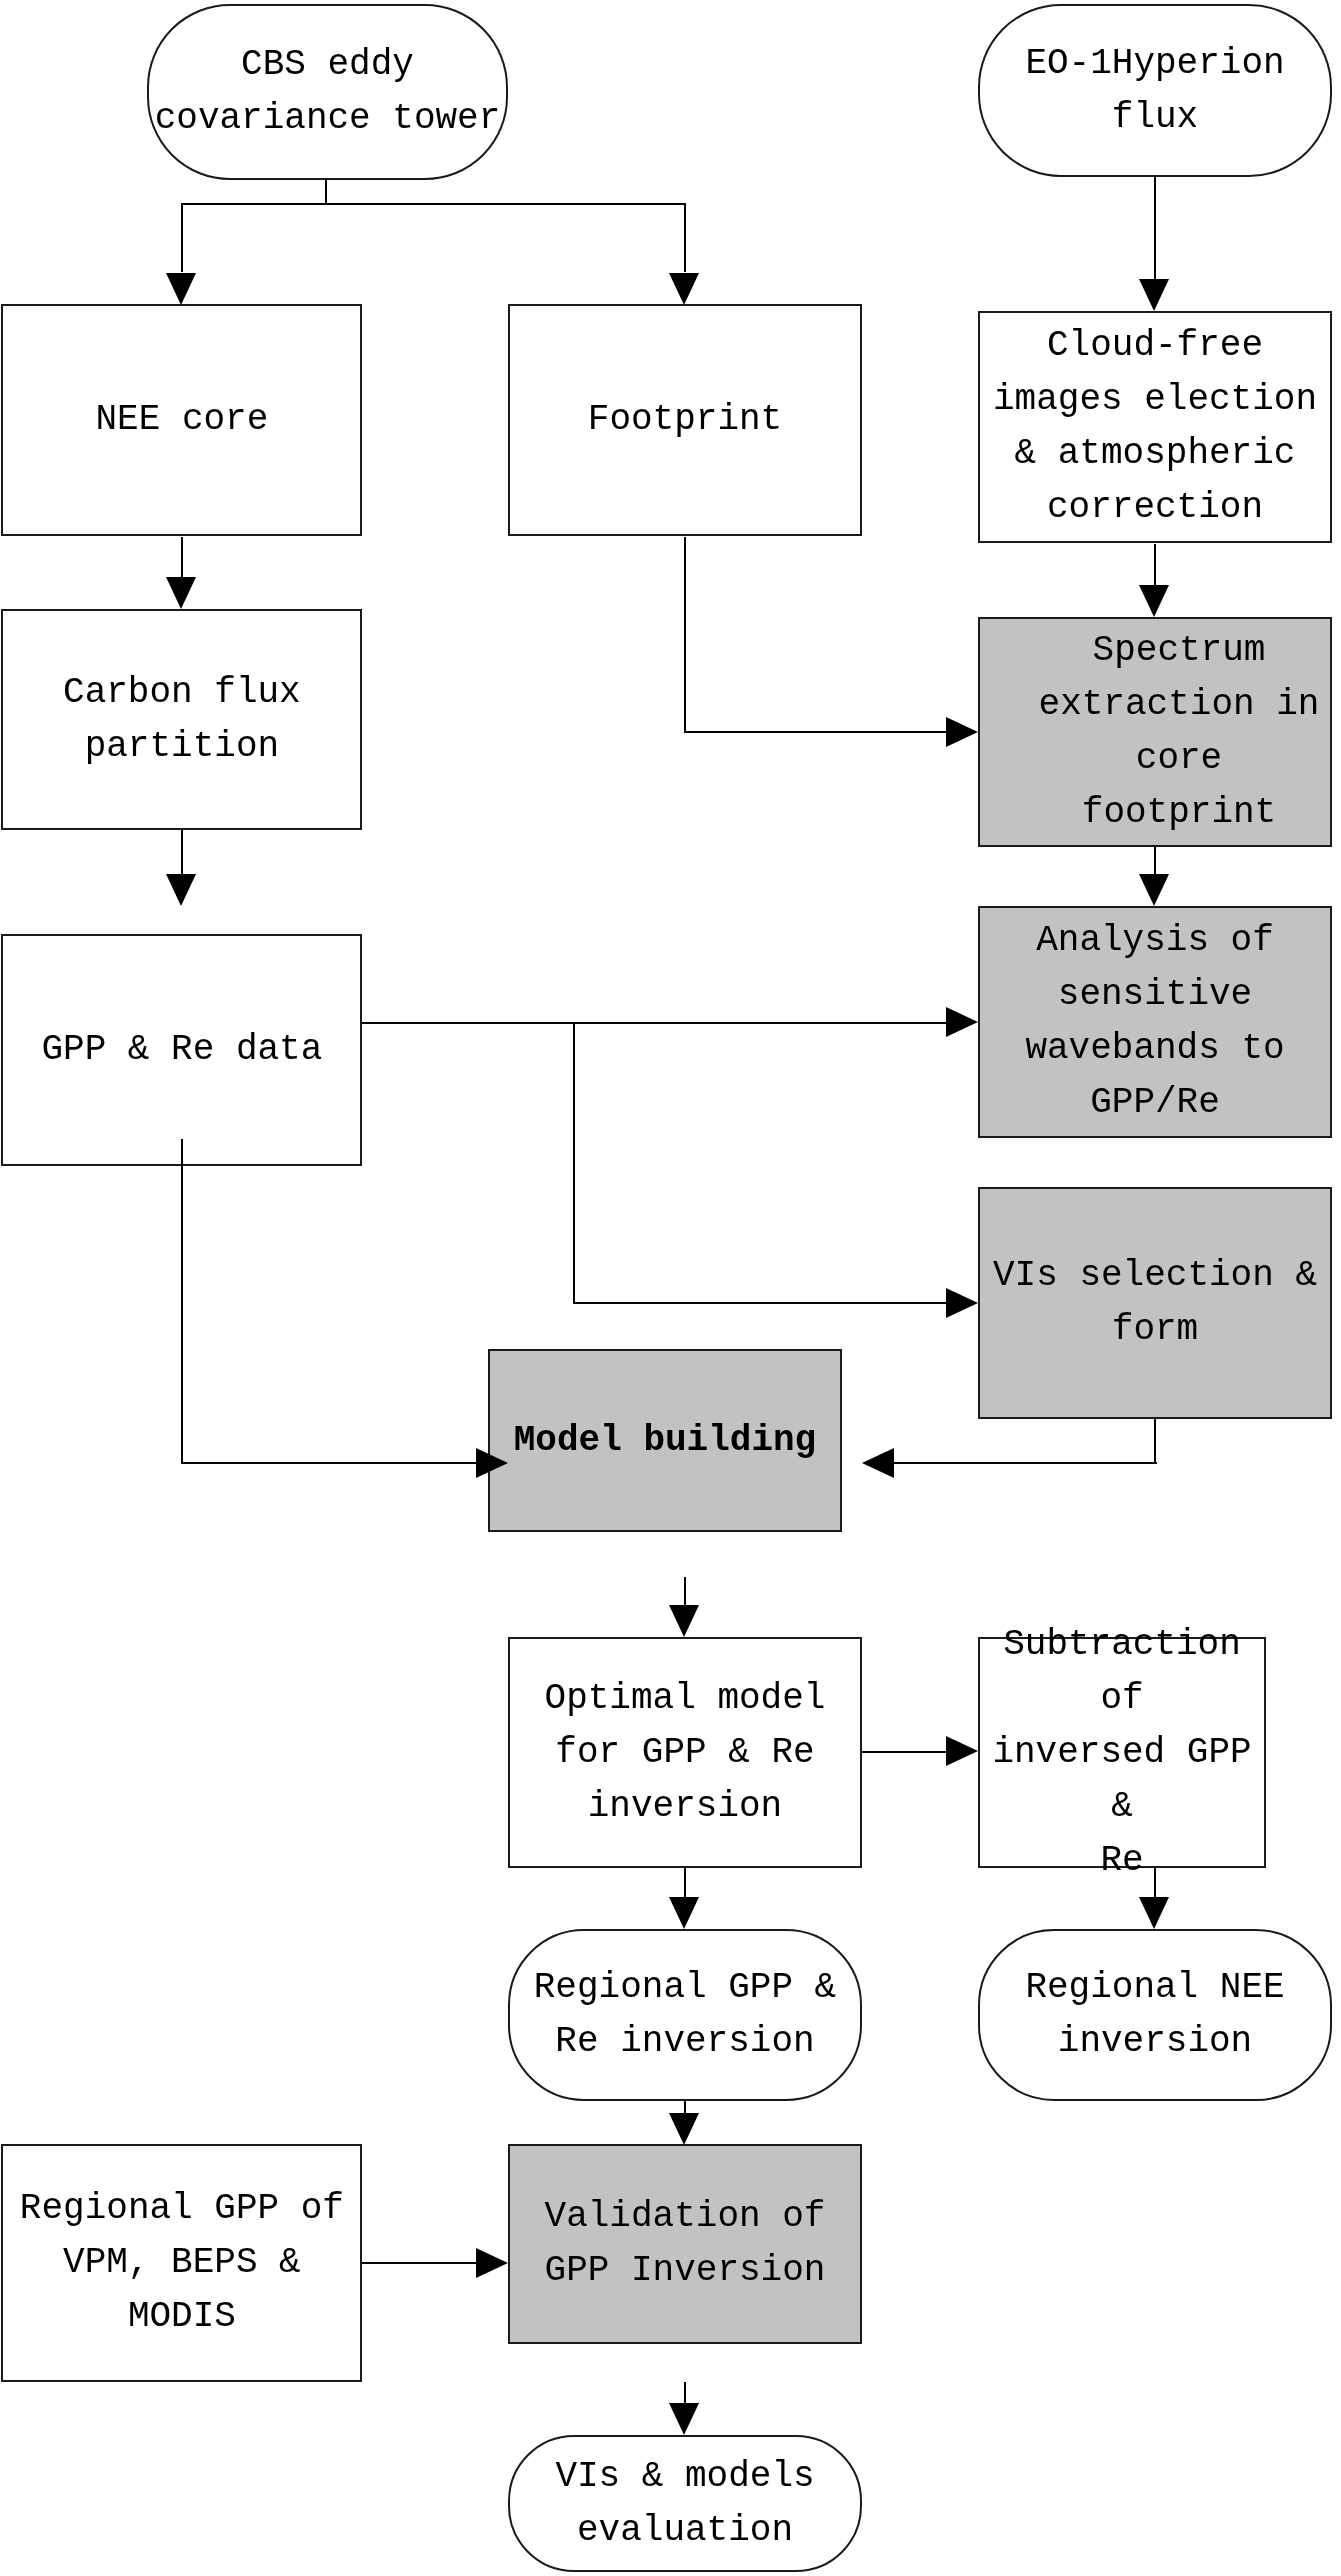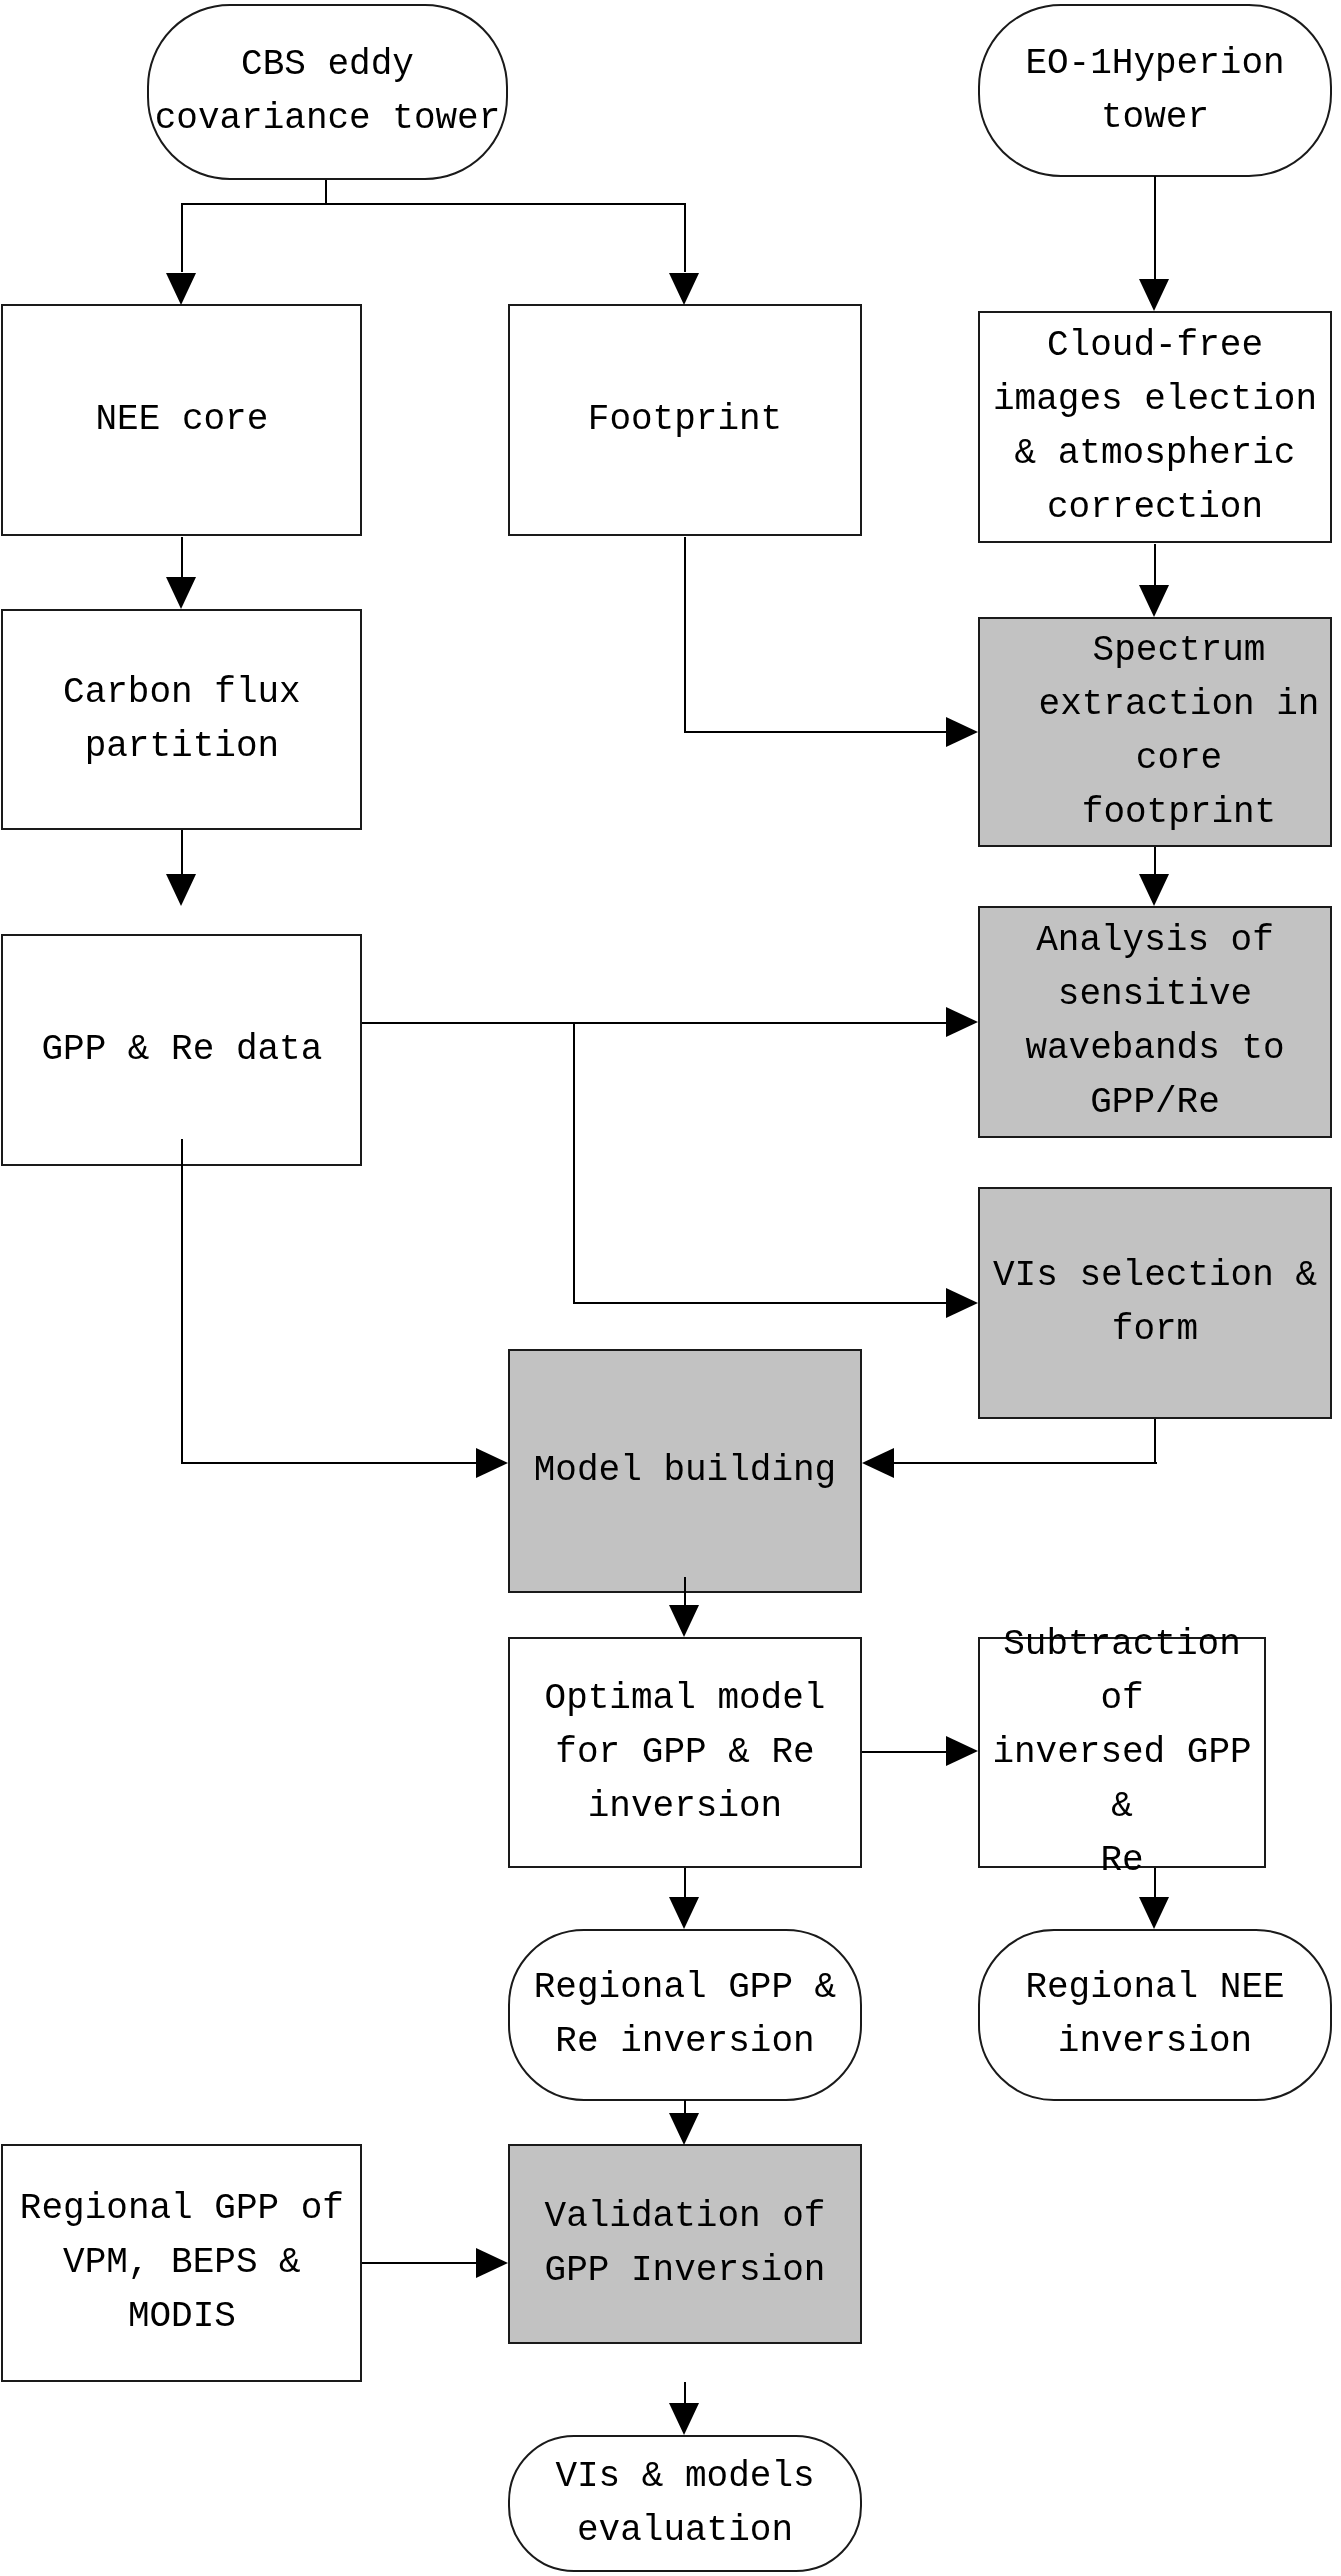--- a/index.html
+++ b/index.html
@@ -41,21 +41,21 @@
 
 <div id="canvas">
 
   <div class="node r120" style="left:147px;top:4.2px;width:361px;height:176px;">
     <span>CBS eddy
 covariance tower</span>
   </div>
 
   <div class="node r120" style="left:978px;top:4.2px;width:354px;height:173px;">
     <span>EO-1Hyperion
-tower</span>
+flux</span>
   </div>
 
   <div class="node" style="left:1.4px;top:304px;width:361px;height:232px;">
     <span>NEE core</span>
   </div>
 
   <div class="node" style="left:508px;top:304px;width:354px;height:232px;">
     <span>Footprint</span>
   </div>
 
@@ -86,21 +86,21 @@
 sensitive
 wavebands to
 GPP/Re</span>
   </div>
 
   <div class="node gray" style="left:978px;top:1187px;width:354px;height:232px;">
     <span>VIs selection &amp;
 form</span>
   </div>
 
-  <div class="node gray" style="left:508px;top:1349px;width:354px;height:244px;">
+  <div class="node gray" style="left:488px;top:1349px;width:354px;height:183px;font-weight:bold;">
     <span>Model building</span>
   </div>
 
   <div class="node" style="left:508px;top:1637px;width:354px;height:231px;">
     <span>Optimal model
 for GPP &amp; Re
 inversion</span>
   </div>
 
   <div class="node" style="left:978px;top:1637px;width:288px;height:231px;">

